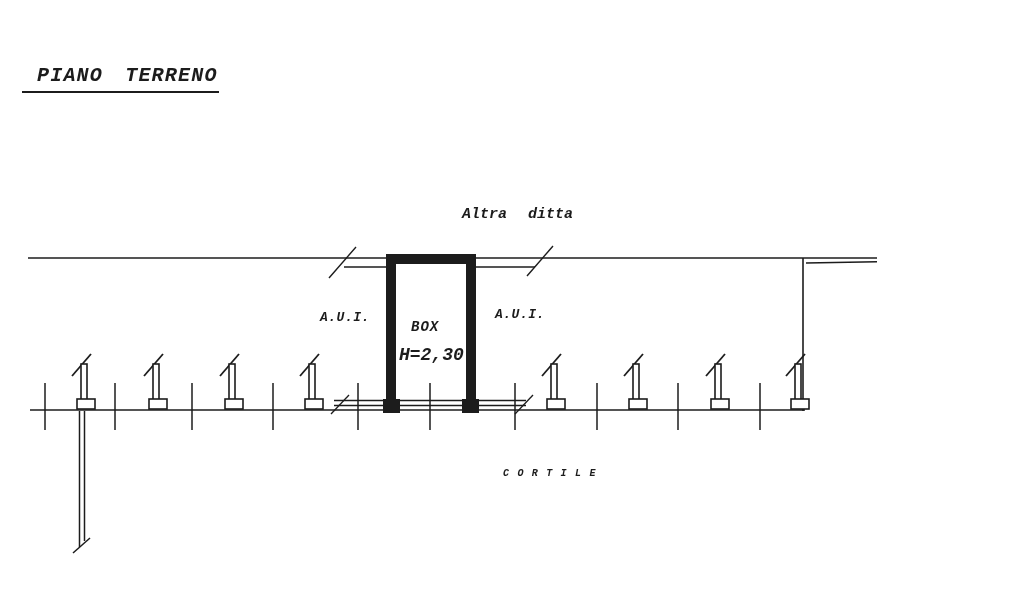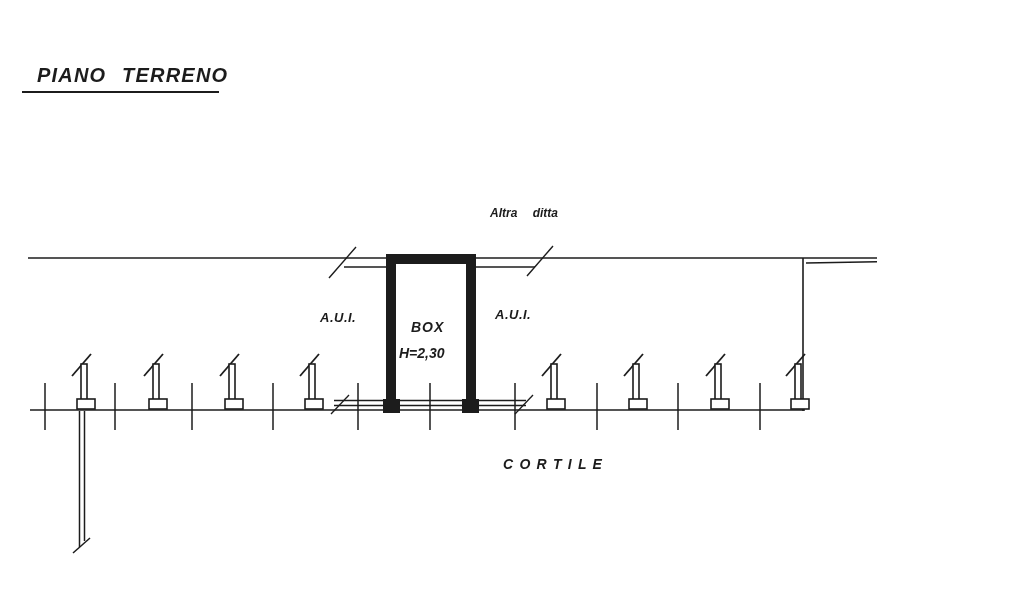--- a/index.html
+++ b/index.html
@@ -2,47 +2,47 @@
 <html style="--ink: #1c1c1c; --paper: #ffffff;"><head>
 <meta charset="utf-8">
 <style>
   :root { --ink: #1c1c1c; --paper: #ffffff; }
   html, body { margin: 0; padding: 0; background: var(--paper); }
   .canvas {
     position: relative;
     width: 877px;
     height: 607px;
     background: var(--paper);
-    font-family: Liberation Sans, sans-serif;
+    font-family: Liberation Mono, monospace;
     color: var(--ink);
     overflow: hidden;
     border-radius: 9px;
   }
   svg.linework {
     position: absolute;
     left: 0; top: 0;
     color: var(--ink);
   }
   svg.linework line { stroke: currentColor; }
   svg.linework rect.solid { fill: currentColor; stroke: none; }
   svg.linework rect.outlined { fill: var(--paper); stroke: currentColor; stroke-width: 1.6; }
   .lbl {
     position: absolute;
     font-style: italic;
     font-weight: 700;
     white-space: pre;
     color: var(--ink);
   }
   .lbl-title   { left: 37px;  top: 64px;  font-size: 20px; letter-spacing: 1.2px; word-spacing: 9px; }
-  .lbl-altra   { left: 462px; top: 206px; font-size: 12px; word-spacing: 12px; margin-left: 28px; }
+  .lbl-altra   { left: 462px; top: 206px; font-size: 15px; word-spacing: 12px; }
   .lbl-aui-l   { left: 320px; top: 310px; font-size: 13px; letter-spacing: .5px; }
   .lbl-aui-r   { left: 495px; top: 307px; font-size: 13px; letter-spacing: .5px; }
   .lbl-box     { left: 411px; top: 319px; font-size: 14px; letter-spacing: 1px; }
-  .lbl-boxh    { left: 399px; top: 345px; font-size: 14px; }
-  .lbl-cortile { left: 503px; top: 456px; font-size: 14px; letter-spacing: 1.2px; }
+  .lbl-boxh    { left: 399px; top: 345px; font-size: 18px; }
+  .lbl-cortile { left: 503px; top: 468px; font-size: 10px; letter-spacing: 1.2px; }
 </style>
 </head>
 <body>
 
 <div class="canvas">
 
   <svg class="linework" width="1017" height="607" viewBox="0 0 1017 607">
 
     <line x1="22" y1="92" x2="219" y2="92" stroke-width="2.2"></line>
 

